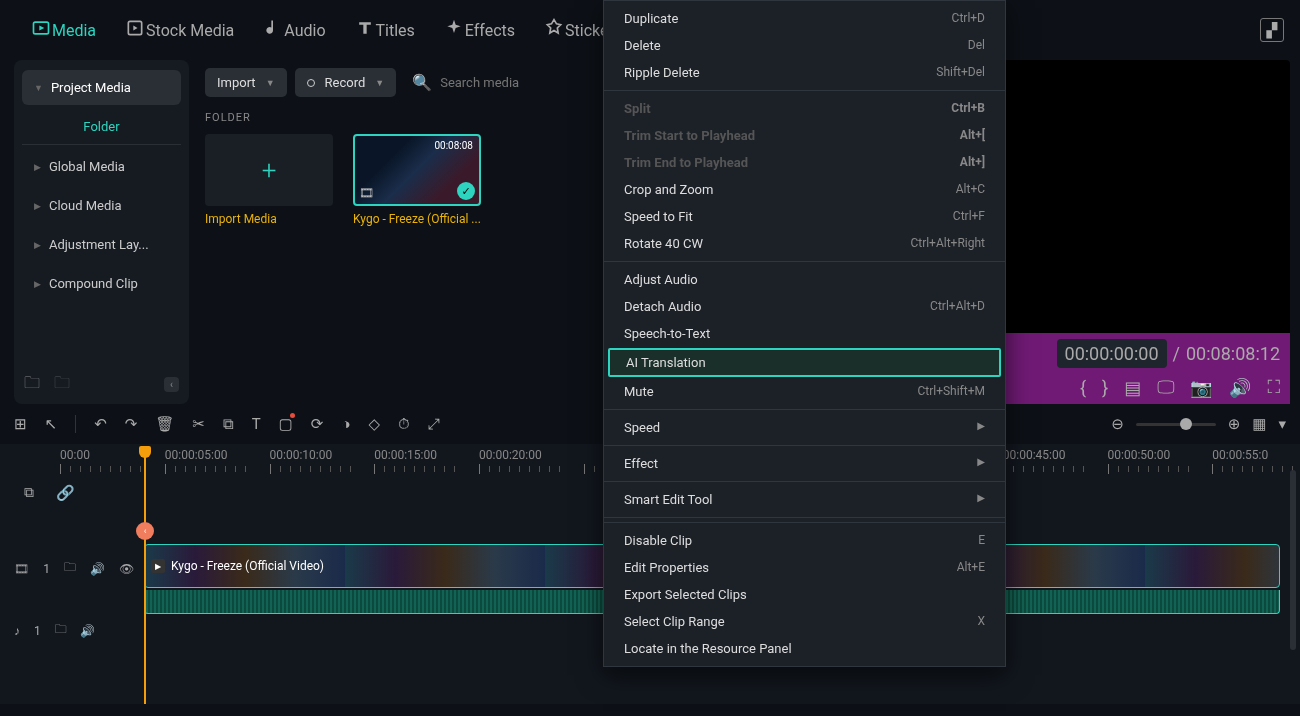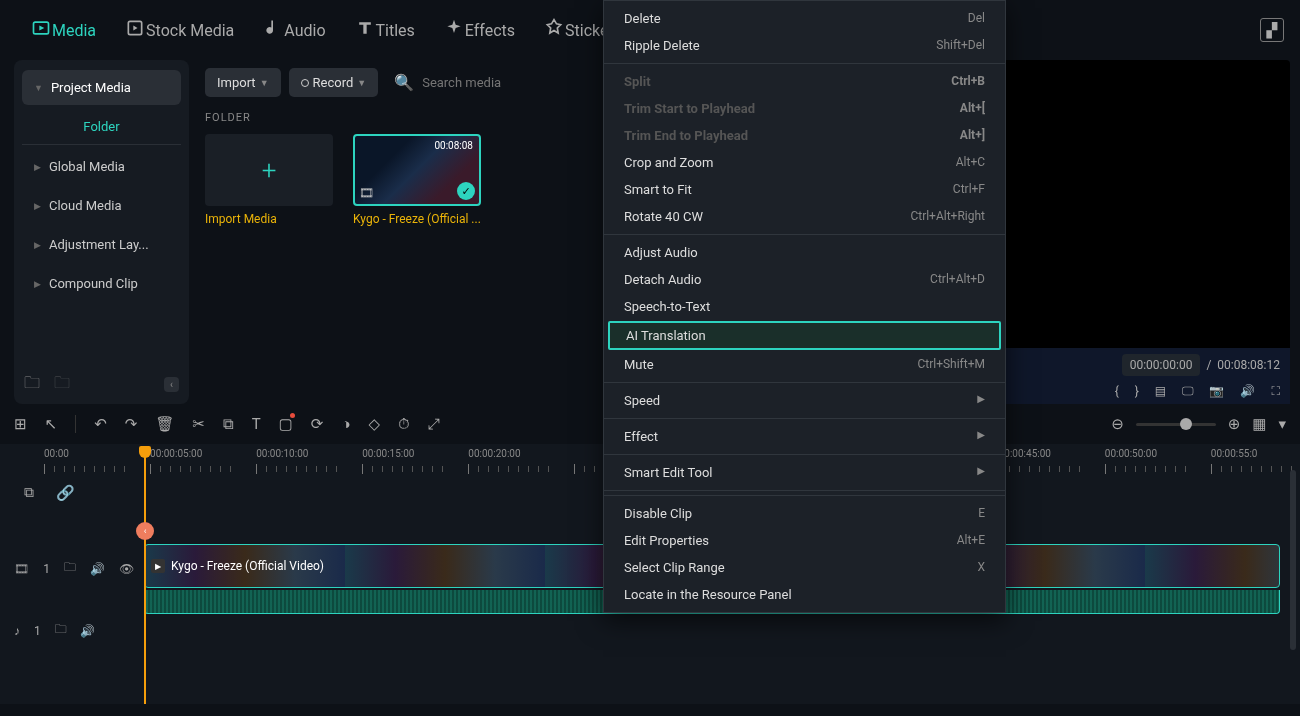--- a/index.html
+++ b/index.html
@@ -18,56 +18,56 @@
 .sidebar { width: 175px; background: #161b22; padding: 10px 8px; border-radius: 8px; margin: 0 4px 0 14px; position: relative;}
 .sidebar-item { padding: 10px 12px; border-radius: 6px; font-size: 13px; color: #ccc; margin-bottom: 4px; cursor: pointer; display:flex; align-items:center;}
 .sidebar-item.active { background: #2a2f36; color: #fff; }
 .sidebar-item.folder { color: #2dd4bf; justify-content:center; border-bottom:1px solid #2a2f36; border-radius:0;}
 .sidebar-item .chev { font-size: 9px; color:#666; margin-right:8px;}
 .sidebar-footer { position:absolute; bottom:6px; left:10px; right:10px; display:flex; gap:14px; align-items:center; color:#888;}
 .sidebar-footer .collapse{ margin-left:auto; background:#2a2f36;border-radius:4px;padding:2px 6px;font-size:10px;}
 
 .media-panel { flex: 1; padding: 8px 12px; background: #0d1117; position:relative;}
 .media-controls { display: flex; gap: 8px; align-items: center; margin-bottom: 14px; }
-.btn-dd { background: #2a2f36; border: none; color: #ddd; padding: 7px 12px; border-radius: 5px; font-size: 13px; cursor: pointer; display:flex; align-items:center; gap:4px;}
+.btn-dd { background: #2a2f36; border: none; color: #ddd; padding: 7px 12px; border-radius: 5px; font-size: 13px; cursor: pointer; display:flex; align-items:center; gap:10px;}
 .btn-dd .caret{font-size:9px;color:#888;}
 .rec-dot{width:8px;height:8px;border-radius:50%;border:1.5px solid #ccc;}
 .search-wrap { flex:1; display:flex; align-items:center; color:#888; gap:8px; padding-left:8px;}
 .search-input { background: transparent; border: none; color: #ccc; outline: none; font-size: 13px; flex:1;}
 .filter-ico{color:#888;font-size:16px;}
 
 .folder-label { font-size: 11px; color: #888; letter-spacing: 1px; margin-bottom: 10px; }
 .media-grid { display: flex; gap: 20px; }
 .media-item { width: 128px; }
 .media-thumb { width: 128px; height: 72px; background: #1a1f26; border-radius: 4px; display: flex; align-items: center; justify-content: center; position: relative; }
 .media-thumb.add { color: #2dd4bf; font-size: 26px; font-weight: 300;}
 .media-thumb.clip { border: 2px solid #2dd4bf; background: linear-gradient(135deg,#0a1628 30%,#1a2d4a 50%,#3a1a2a 75%); }
 .media-thumb .dur { position: absolute; top: 4px; right: 6px; font-size: 10px; color: #fff; }
 .media-thumb .check { position: absolute; bottom: 4px; right: 4px; width: 18px; height: 18px; background: #2dd4bf; border-radius: 50%; color: #000; font-size: 11px; display: flex; align-items: center; justify-content: center; }
 .media-thumb .filmico { position: absolute; bottom: 4px; left: 4px; color: #ccc; font-size: 12px; }
 .media-item-label { font-size: 12px; color: #eab308; margin-top: 6px; text-align: left; white-space: nowrap; overflow: hidden; text-overflow: ellipsis; }
 
 .preview-panel { width: 290px; background: #000; margin-right: 10px; border-radius: 4px; position: relative; }
-.preview-controls { position: absolute; bottom: 0; left: 0; right: 0; padding: 6px 10px; color: #aaa; font-size: 12px; background:#0f172a;}
+.preview-controls { position: absolute; bottom: 0; left: 0; right: 0; padding: 6px 10px; color: #aaa; font-size: 18px; background:#701a75;}
 .time-row{display:flex;justify-content:flex-end;align-items:center;gap:6px;margin-bottom:8px;}
 .time-cur{background:#1f252c;padding:4px 8px;border-radius:4px;}
 .pc-icons{display:flex;gap:16px;justify-content:flex-end;align-items:center;color:#aaa;}
 
 
 .timeline-toolbar { display: flex; align-items: center; padding: 8px 14px; gap: 18px; color: #aaa; height: 40px;}
 .timeline-toolbar .sep { width: 1px; height: 18px; background: #333; }
 .tl-ico { cursor: pointer; display:flex; align-items:center; font-size:15px;position:relative;}
 .tl-right { margin-left: auto; display: flex; align-items: center; gap: 12px; }
 .zoom-track { width: 80px; height: 3px; background: #333; border-radius: 2px; position: relative; }
 .zoom-thumb { width: 12px; height: 12px; background: #aaa; border-radius: 50%; position: absolute; top: -5px; left: 44px; }
 .reddot{width:5px;height:5px;background:#e74c3c;border-radius:50%;position:absolute;top:-2px;right:-2px;}
 
 
 .timeline-area { background: #12171e; position: relative; height: 260px; padding-top:4px;}
-.ruler { display: flex; height: 30px; position: relative; margin-left: 44px; font-size: 10px; color: #888; gap: 17px; }
+.ruler { display: flex; height: 30px; position: relative; margin-left: 60px; font-size: 12px; color: #888; gap: 17px; }
 .ruler-seg { width: 100px; position: relative; }
 .ruler-seg::before { content: ''; position: absolute; top: 18px; left: 0; right: 0; height: 6px; background: repeating-linear-gradient(90deg, #555 0, #555 1px, transparent 1px, transparent 10px); }
 .ruler .big{position:absolute;top:16px;width:1px;height:10px;background:#777;left:0;}
 
 .playhead { position: absolute; left: 144px; top: 4px; bottom: 0; width: 2px; background: #f59e0b; z-index: 5; }
 .playhead::before { content: ''; position: absolute; top: -2px; left: -5px; width: 12px; height: 12px; background: #f59e0b; border-radius: 2px 2px 6px 6px; }
 .playhead-handle{position:absolute;top:74px;left:-8px;width:18px;height:18px;background:#ef7d5e;border-radius:50%;display:flex;align-items:center;justify-content:center;font-size:9px;color:#fff;}
 
 .track { position: absolute; left: 144px; right: 20px; height: 44px; border-radius: 4px; }
 .track.video { top: 100px; background: linear-gradient(90deg,#1a3a4a,#2a1a3a,#3a2a1a,#2a3a4a,#1a2a4a); background-size: 200px 100%; border: 1px solid #2dd4bf; display:flex;align-items:center;padding-left:6px;gap:6px;}
@@ -315,20 +315,24 @@
     <span>♪</span>
       <span>1</span>
     <span>🗀</span>
     <span>🔊</span>
   </div>
 </div>
 <div class="scroll-ind"></div>
 
 <div class="ctx-menu" id="ctx">
     <div class="ctx-item">
+      <span>Duplicate</span>
+      <span class="ctx-short">Ctrl+D</span>
+    </div>
+    <div class="ctx-item">
       <span>Delete</span>
       <span class="ctx-short">Del</span>
     </div>
     <div class="ctx-item">
       <span>Ripple Delete</span>
       <span class="ctx-short">Shift+Del</span>
     </div>
     <div class="ctx-sep"></div>
     <div class="ctx-item disabled">
       <span>Split</span>
@@ -340,21 +344,21 @@
     </div>
     <div class="ctx-item disabled">
       <span>Trim End to Playhead</span>
       <span class="ctx-short">Alt+]</span>
     </div>
     <div class="ctx-item">
       <span>Crop and Zoom</span>
       <span class="ctx-short">Alt+C</span>
     </div>
     <div class="ctx-item">
-      <span>Smart to Fit</span>
+      <span>Speed to Fit</span>
       <span class="ctx-short">Ctrl+F</span>
     </div>
     <div class="ctx-item">
       <span>Rotate 40 CW</span>
       <span class="ctx-short">Ctrl+Alt+Right</span>
     </div>
     <div class="ctx-sep"></div>
     <div class="ctx-item">
       <span>Adjust Audio</span>
       <span class="ctx-short"></span>
@@ -394,20 +398,24 @@
     <div class="ctx-sep"></div>
     <div class="ctx-item">
       <span>Disable Clip</span>
       <span class="ctx-short">E</span>
     </div>
     <div class="ctx-item">
       <span>Edit Properties</span>
       <span class="ctx-short">Alt+E</span>
     </div>
     <div class="ctx-item">
+      <span>Export Selected Clips</span>
+      <span class="ctx-short"></span>
+    </div>
+    <div class="ctx-item">
       <span>Select Clip Range</span>
       <span class="ctx-short">X</span>
     </div>
     <div class="ctx-item">
       <span>Locate in the Resource Panel</span>
       <span class="ctx-short"></span>
     </div>
   </div>
 
 </body></html>

